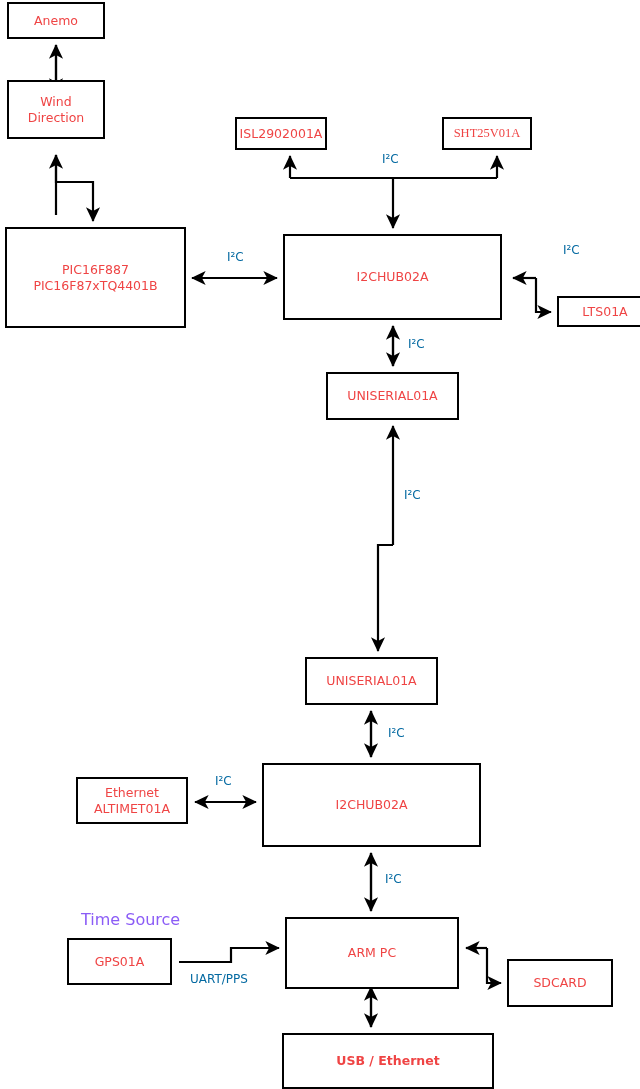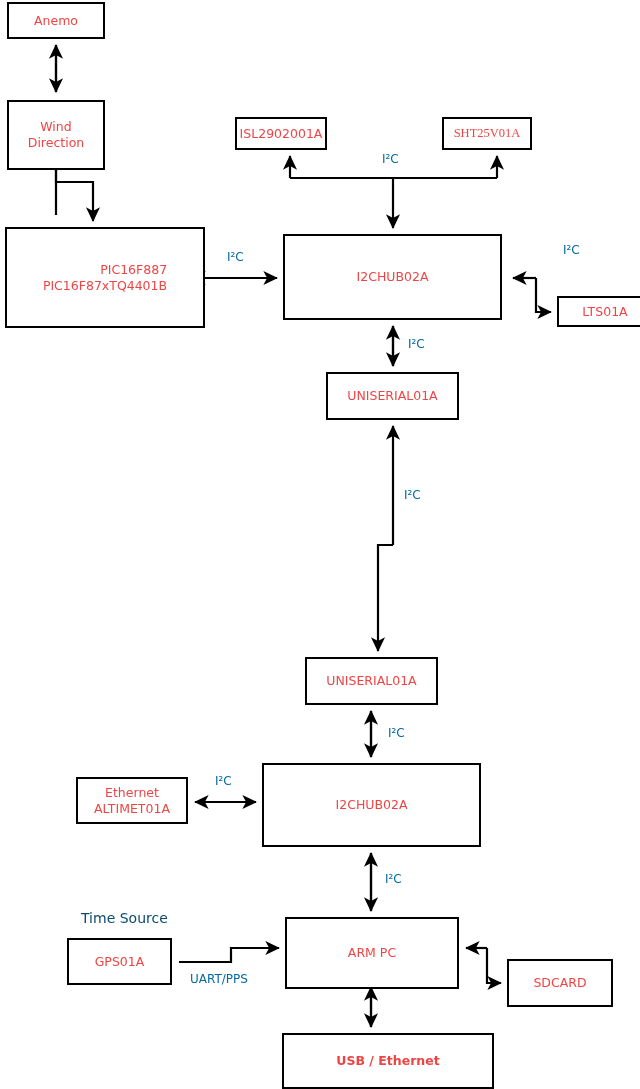--- a/index.html
+++ b/index.html
@@ -45,22 +45,22 @@
   .edge-label {
     position: absolute;
     font-size: 12px;
     color: #0369a1;
     white-space: nowrap;
     z-index: 4;
     background: transparent;
   }
   .free-label {
     position: absolute;
-    font-size: 14px;
-    color: #0c4a6e;
+    font-size: 16px;
+    color: #8b5cf6;
     white-space: nowrap;
     z-index: 4;
     text-align: center;
   }
 </style>
 </head>
 <body>
 
 <div id="diagram-root">
 
@@ -111,26 +111,26 @@
 
       <line x1="371" y1="987" x2="371" y2="1027" marker-end="url(#ah)"></line>
       <line x1="371" y1="1027" x2="371" y2="987" marker-end="url(#ah)"></line>
     </g>
   </svg>
 
   <div class="node" style="left:7px;top:2px;width:98px;height:37px;">
     <span class="nlabel">Anemo</span>
   </div>
 
-  <div class="node" style="left:7px;top:100px;width:98px;height:70px;">
+  <div class="node" style="left:7px;top:80px;width:98px;height:59px;">
     <span class="nlabel">Wind
 Direction</span>
   </div>
 
-  <div class="node" style="left:5px;top:227px;width:200px;height:101px;text-align:right;">
+  <div class="node" style="left:5px;top:227px;width:181px;height:101px;">
     <span class="nlabel">PIC16F887
 PIC16F87xTQ4401B</span>
   </div>
 
   <div class="node" style="left:235px;top:117px;width:92px;height:33px;">
     <span class="nlabel">ISL2902001A</span>
   </div>
 
   <div class="node" style="left:442px;top:117px;width:90px;height:33px;font-family:Liberation Serif, serif;">
     <span class="nlabel">SHT25V01A</span>

